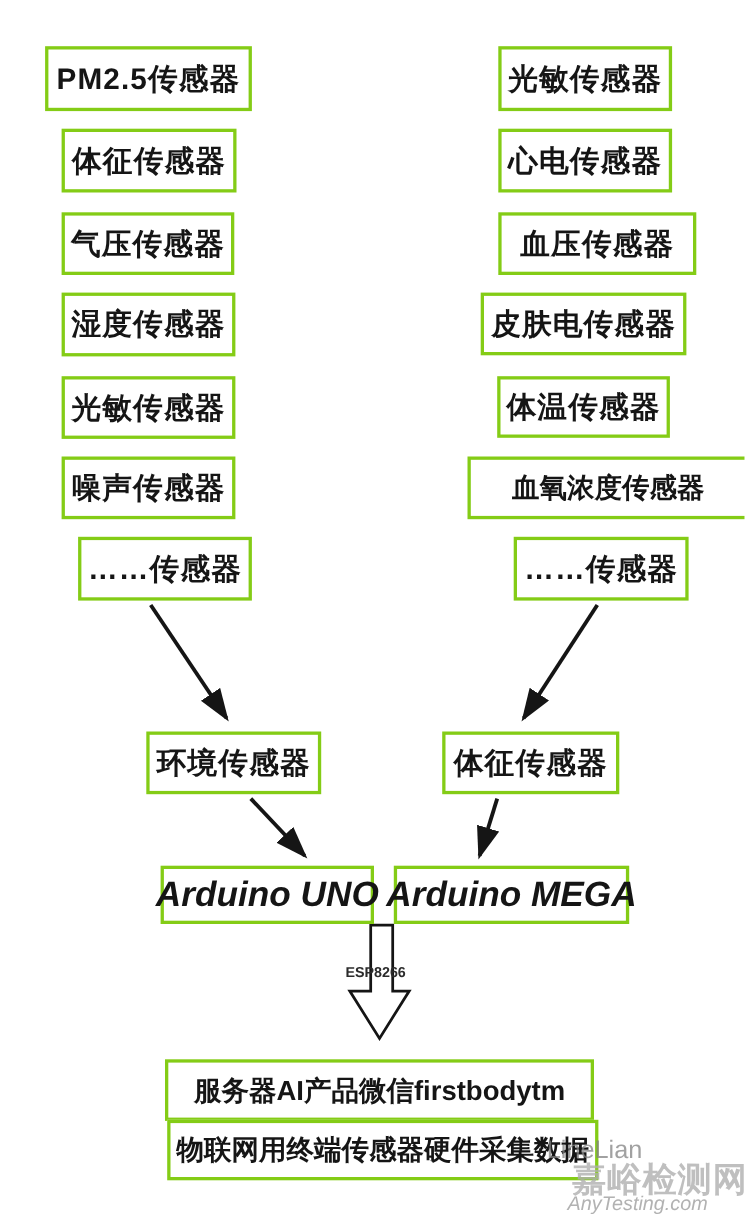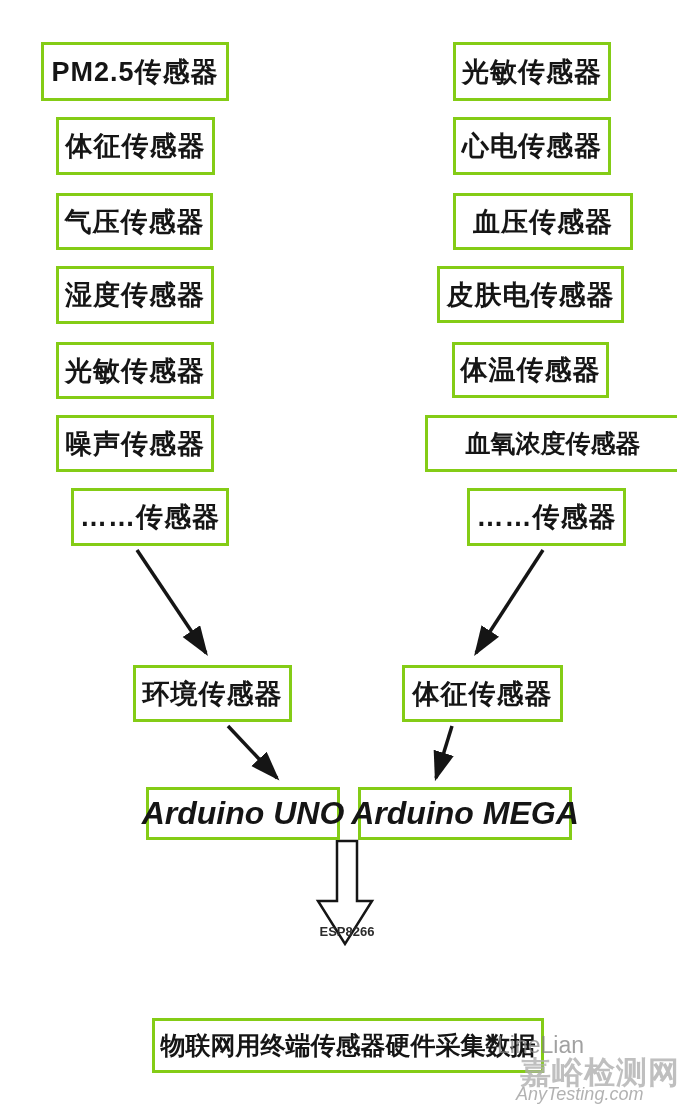--- a/index.html
+++ b/index.html
@@ -12,22 +12,22 @@
     position:absolute;box-sizing:border-box;
     border:3px solid #84cc16;background:#fff;
     display:flex;align-items:center;justify-content:center;
     font-weight:bold;font-size:27px;color:#151515;
     white-space:nowrap;letter-spacing:1px;
   }
   .box.latin{font-size:32px;letter-spacing:0;font-style:italic;}
   .box.small-text{font-size:25px;letter-spacing:0;}
   svg.overlay{position:absolute;left:0;top:0;}
   .esp-label{
-    position:absolute;left:314px;top:876px;width:66px;text-align:center;
-    font-weight:bold;font-size:13px;color:#2b2b2b;letter-spacing:0;margin-top:48px;
+    position:absolute;left:314px;top:876px;width:66px;
+    font-weight:bold;font-size:13px;color:#2b2b2b;letter-spacing:0;
   }
   .wm-line{
     position:absolute;left:497px;top:1032px;
     font-weight:normal;font-size:23px;color:rgba(130,130,130,0.75);
     letter-spacing:0;
   }
   .wm-site{
     position:absolute;left:520px;top:1052px;
     font-weight:bold;font-size:31px;color:rgba(175,175,175,0.8);
     letter-spacing:1px;white-space:nowrap;
@@ -78,19 +78,20 @@
   <div class="box" style="left:467px;top:488px;width:159px;height:58px">……传感器</div>
 
   <div class="box" style="left:133px;top:665px;width:159px;height:57px">环境传感器</div>
   <div class="box" style="left:402px;top:665px;width:161px;height:57px">体征传感器</div>
 
   <div class="box latin" style="left:146px;top:787px;width:194px;height:53px">Arduino UNO</div>
   <div class="box latin" style="left:358px;top:787px;width:214px;height:53px">Arduino MEGA</div>
 
   <div class="esp-label">ESP8266</div>
 
+  <div class="box small-text" style="left:150px;top:963px;width:390px;height:56px">服务器AI产品微信firstbodytm</div>
   <div class="box small-text" style="left:152px;top:1018px;width:392px;height:55px">物联网用终端传感器硬件采集数据</div>
 
   <div class="wm-line">LineLian</div>
   <div class="wm-site">嘉峪检测网</div>
   <div class="wm-url">AnyTesting.com</div>
 
 </div>
 
 </body></html>

